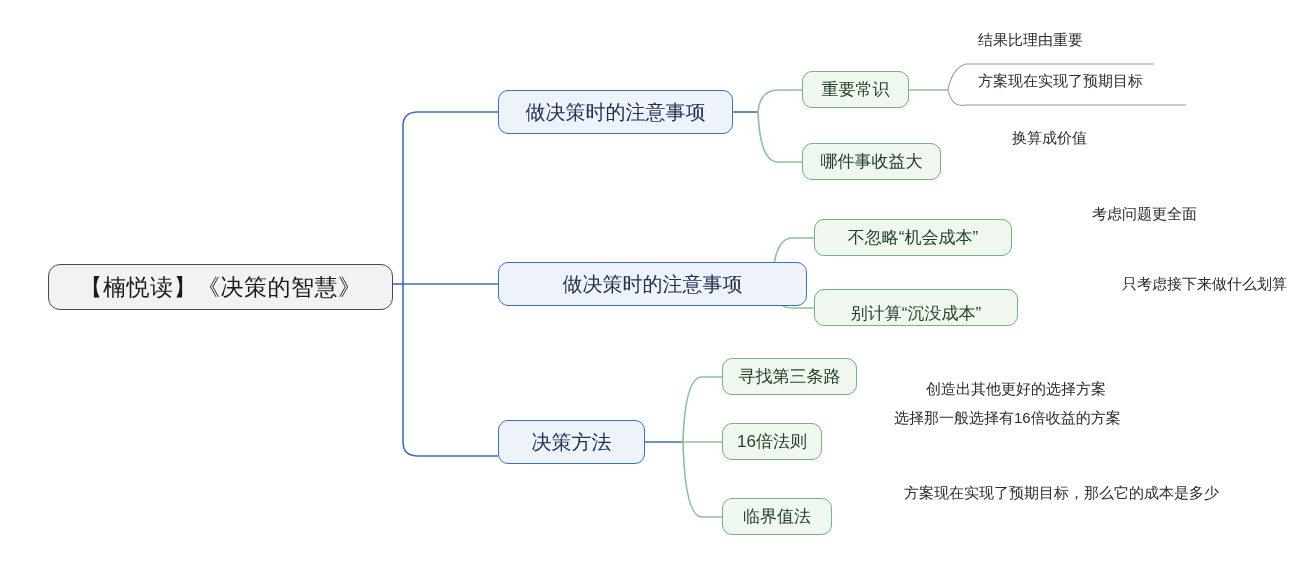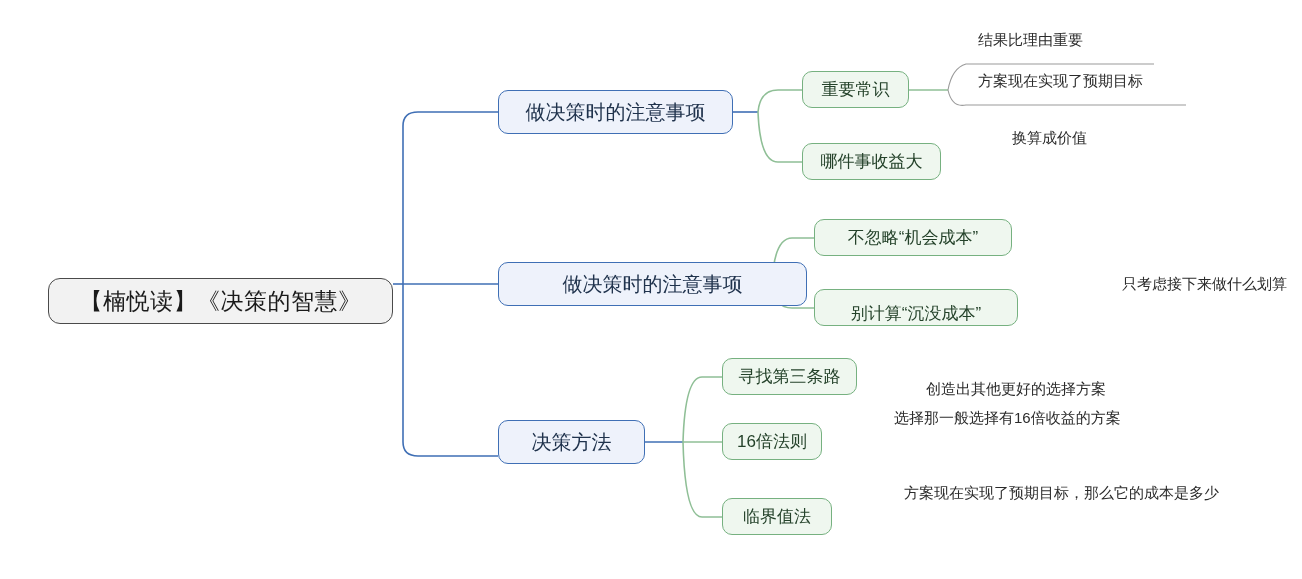--- a/index.html
+++ b/index.html
@@ -95,21 +95,21 @@
     <path d="M645,442 L683,442" stroke="#3f6fb5" stroke-width="1.6" fill="none"></path>
     <path d="M683,442 Q685,377 702,377 L722,377" stroke="#8fbf96" stroke-width="1.6" fill="none"></path>
     <path d="M683,442 L722,442" stroke="#8fbf96" stroke-width="1.6" fill="none"></path>
     <path d="M683,442 Q685,517 702,517 L722,517" stroke="#8fbf96" stroke-width="1.6" fill="none"></path>
 
     <path d="M857,377 L1124,377" stroke="url(#fadeGreenGray1)" stroke-width="1.2" fill="none"></path>
     <path d="M822,442 L1144,442" stroke="url(#fadeGreenGray1)" stroke-width="1.2" fill="none"></path>
     <path d="M832,517 L1290,517" stroke="url(#fadeGreenGray1)" stroke-width="1.2" fill="none"></path>
   </svg>
 
-  <div class="node root" style="left:48px;top:278px;width:345px;height:46px;text-align:right;">
+  <div class="node root" style="left:48px;top:264px;width:345px;height:46px;text-align:right;">
     <span>【楠悦读】《决策的智慧》</span>
   </div>
 
   <div class="node lvl2" style="left:498px;top:90px;width:235px;height:44px;">
     <span>做决策时的注意事项</span>
   </div>
 
   <div class="node lvl2" style="left:498px;top:262px;width:309px;height:44px;">
     <span>做决策时的注意事项</span>
   </div>
@@ -151,20 +151,23 @@
   </div>
 
   <div class="leaf" style="left:972px;top:83px;width:214px;height:22px;">
     <span>方案现在实现了预期目标</span>
   </div>
 
   <div class="leaf" style="left:1006px;top:140px;width:98px;height:22px;">
     <span>换算成价值</span>
   </div>
 
+  <div class="leaf" style="left:1086px;top:216px;width:168px;height:22px;">
+    <span>考虑问题更全面</span>
+  </div>
 
   <div class="leaf" style="left:1116px;top:286px;width:190px;height:22px;">
     <span>只考虑接下来做什么划算</span>
   </div>
 
   <div class="leaf" style="left:920px;top:355px;width:204px;height:22px;margin-top:36px;">
     <span>创造出其他更好的选择方案</span>
   </div>
 
   <div class="leaf" style="left:888px;top:420px;width:256px;height:22px;">

